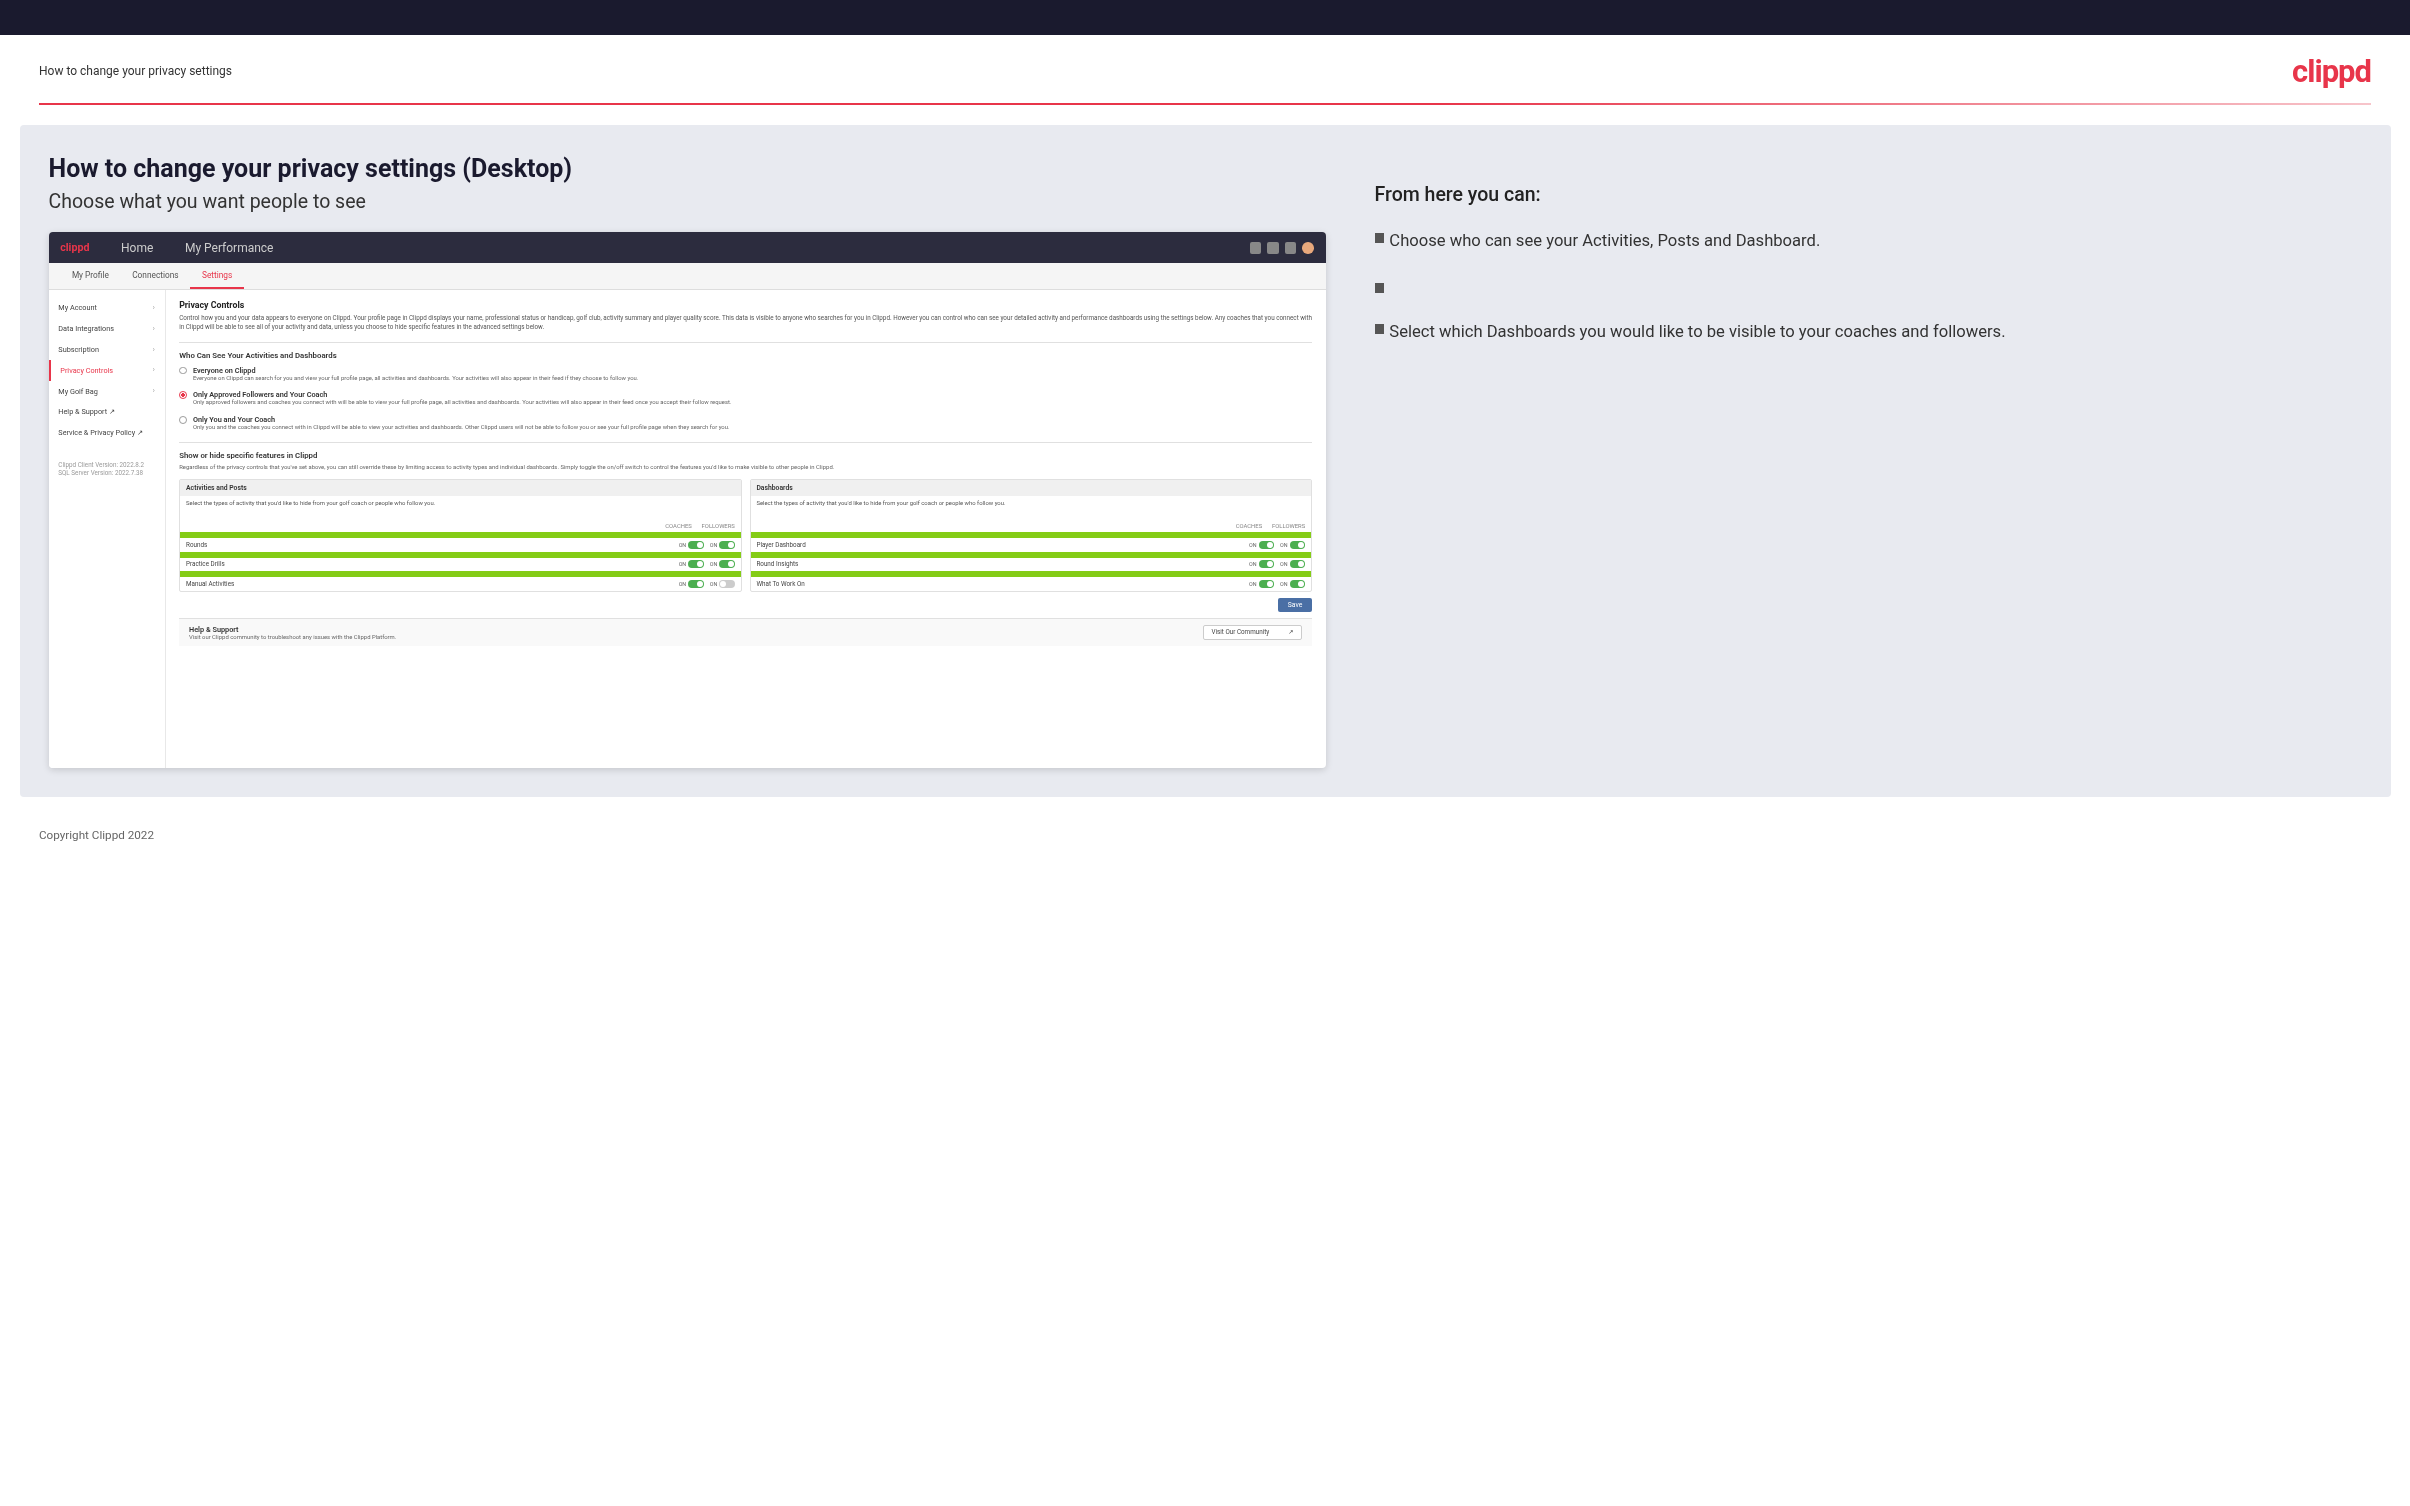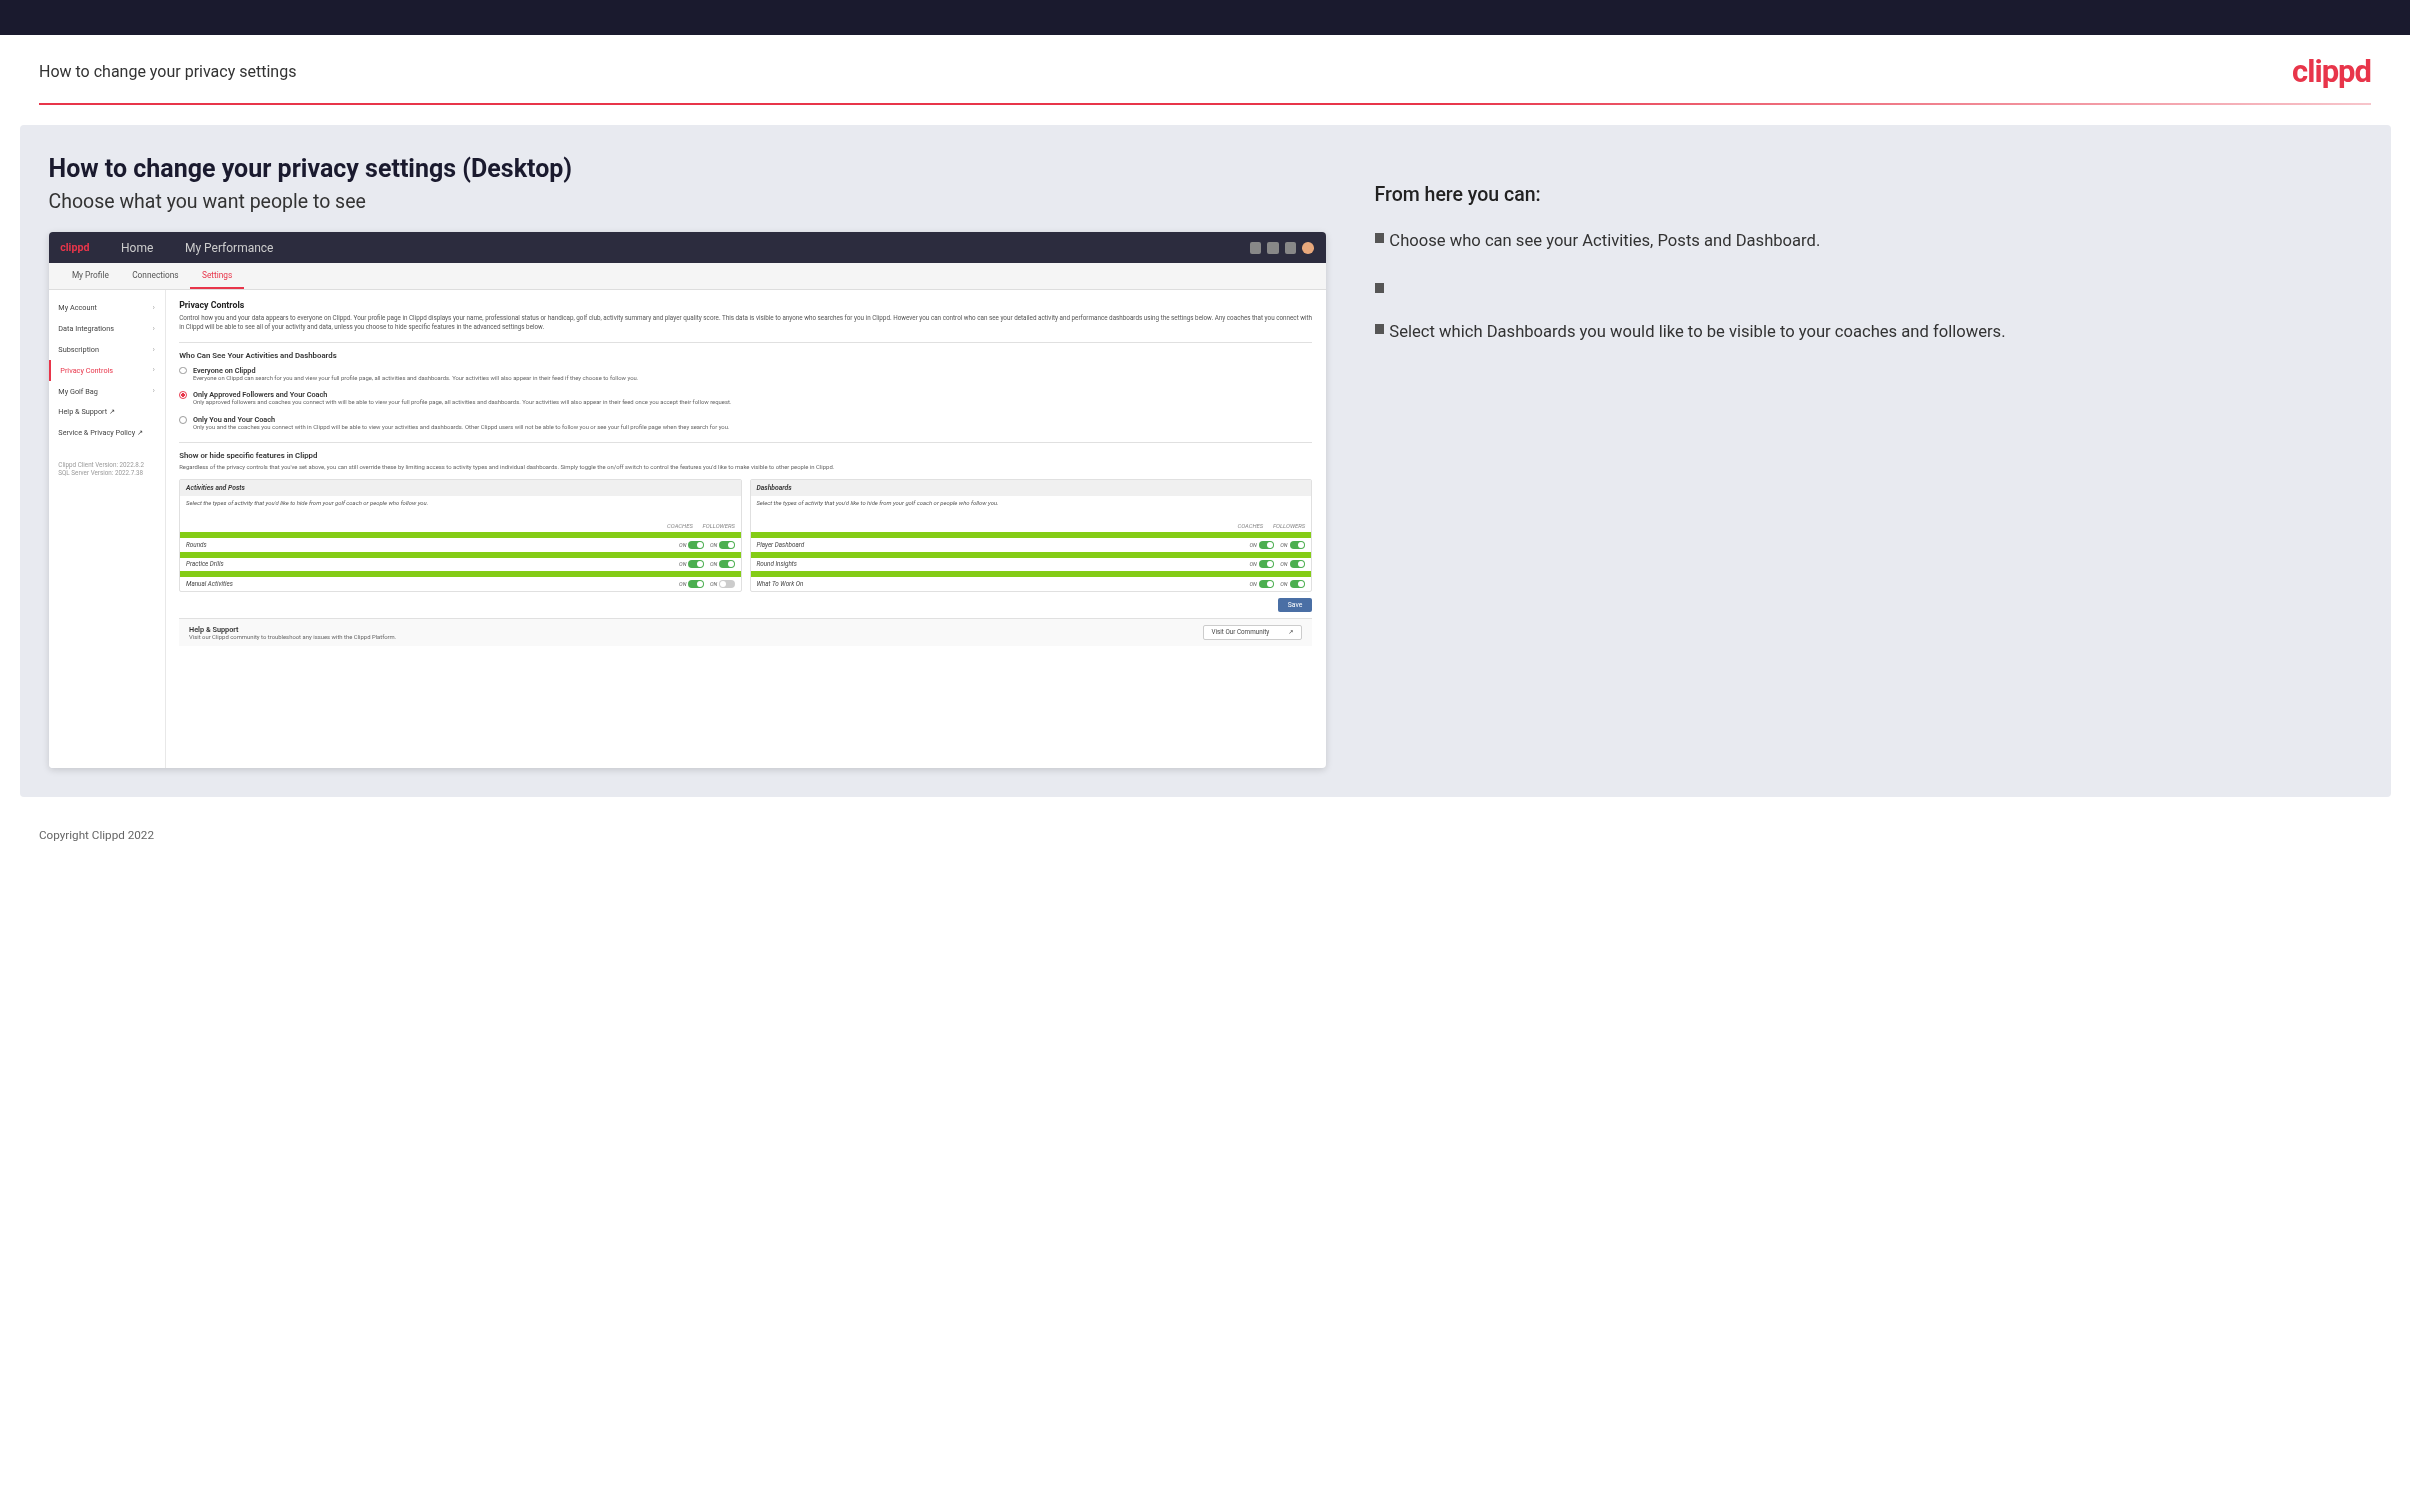--- a/index.html
+++ b/index.html
@@ -18,21 +18,21 @@
     }
 
     
     .header {
       display: flex;
       align-items: center;
       justify-content: space-between;
       padding: 17.6px 39px 13.7px 39px;
     }
     .header-title {
-      font-size: 16px;
+      font-size: 12px;
       color: #333;
       font-weight: 400;
     }
     .logo {
       font-size: 31px;
       font-weight: 700;
       color: #e8354a;
       letter-spacing: -1px;
     }
 
@@ -252,21 +252,20 @@
       font-size: 5.9px;
       color: #666;
       margin-bottom: 7.8px;
       line-height: 1.35;
     }
 
     
     .mock-tables {
       display: flex;
       gap: 7.8px;
-      font-style: italic;
     }
     .mock-table {
       flex: 1;
       border: 1px solid #e0e0e0;
       border-radius: 2px;
     }
     .mock-table-header {
       background: #f0f0f0;
       padding: 3.9px 5.9px;
       font-size: 6.8px;

